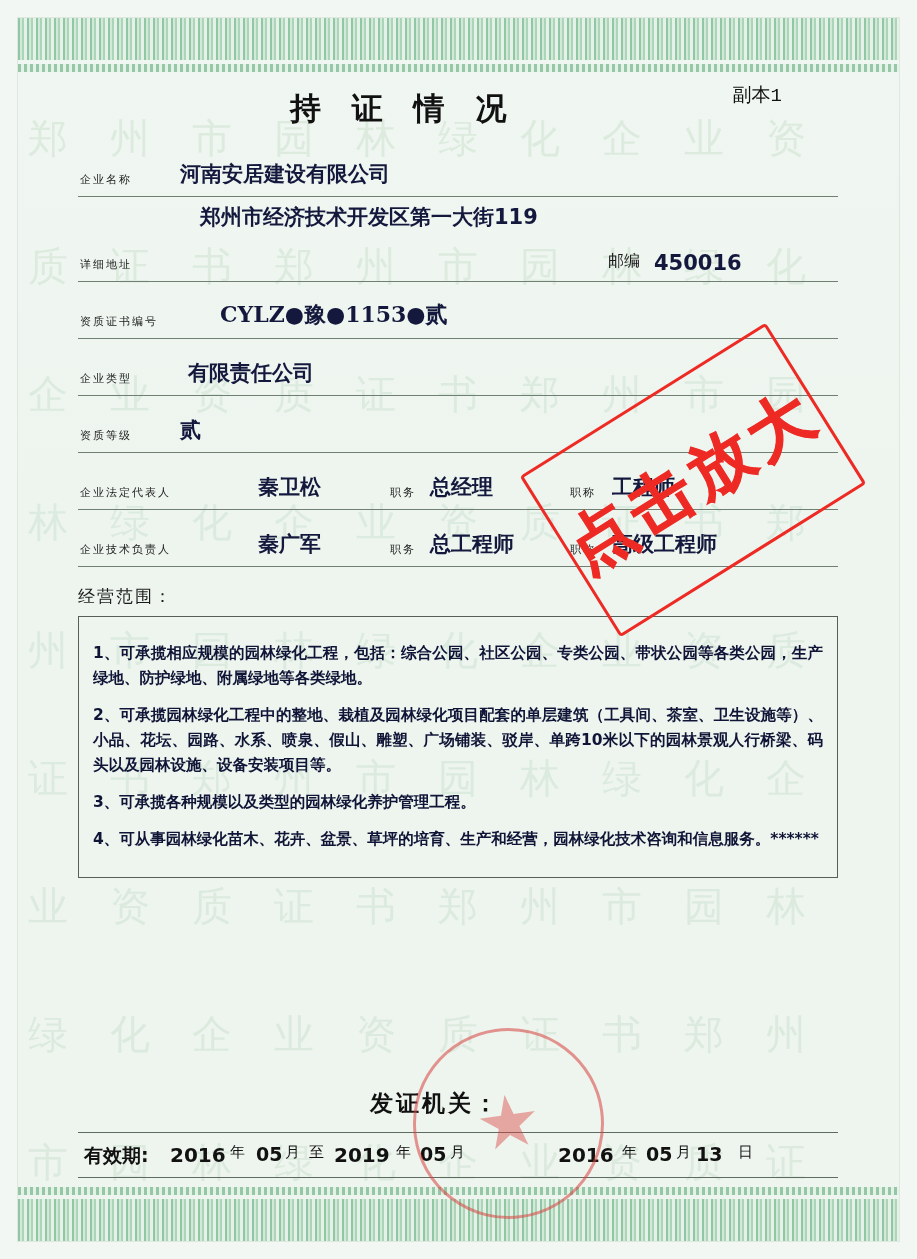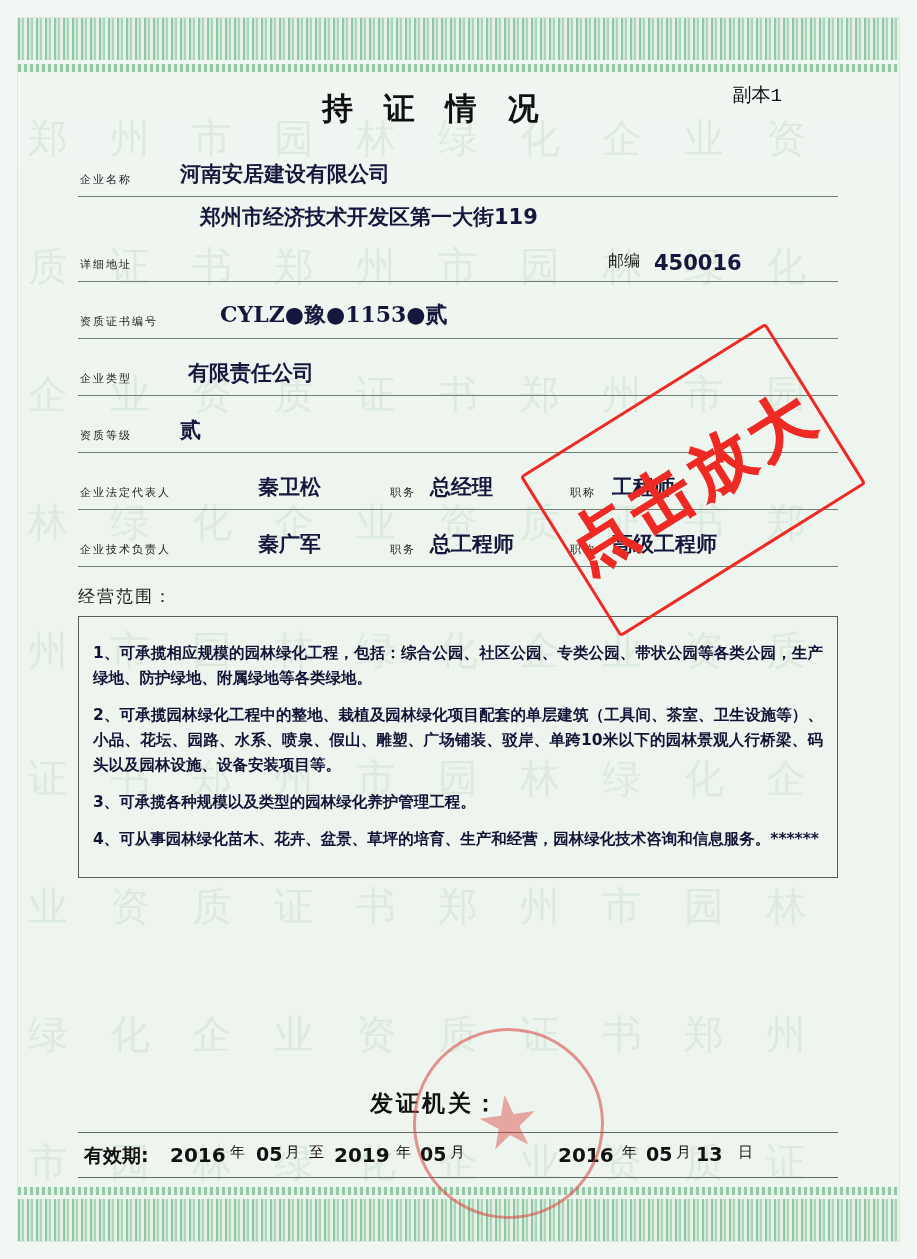--- a/index.html
+++ b/index.html
@@ -88,21 +88,20 @@
   }
   .doc-title {
     position: absolute;
     left: 212px;
     top: 8px;
     font-size: 31px;
     font-weight: bold;
     letter-spacing: 10px;
     color: #111;
     font-family: "DejaVu Serif", serif;
-    margin-left: 32px;
   }
   .copy-label {
     position: absolute;
     right: 56px;
     top: 2px;
     font-size: 19px;
     color: #111;
     font-family: Liberation Mono, monospace;
   }
 

